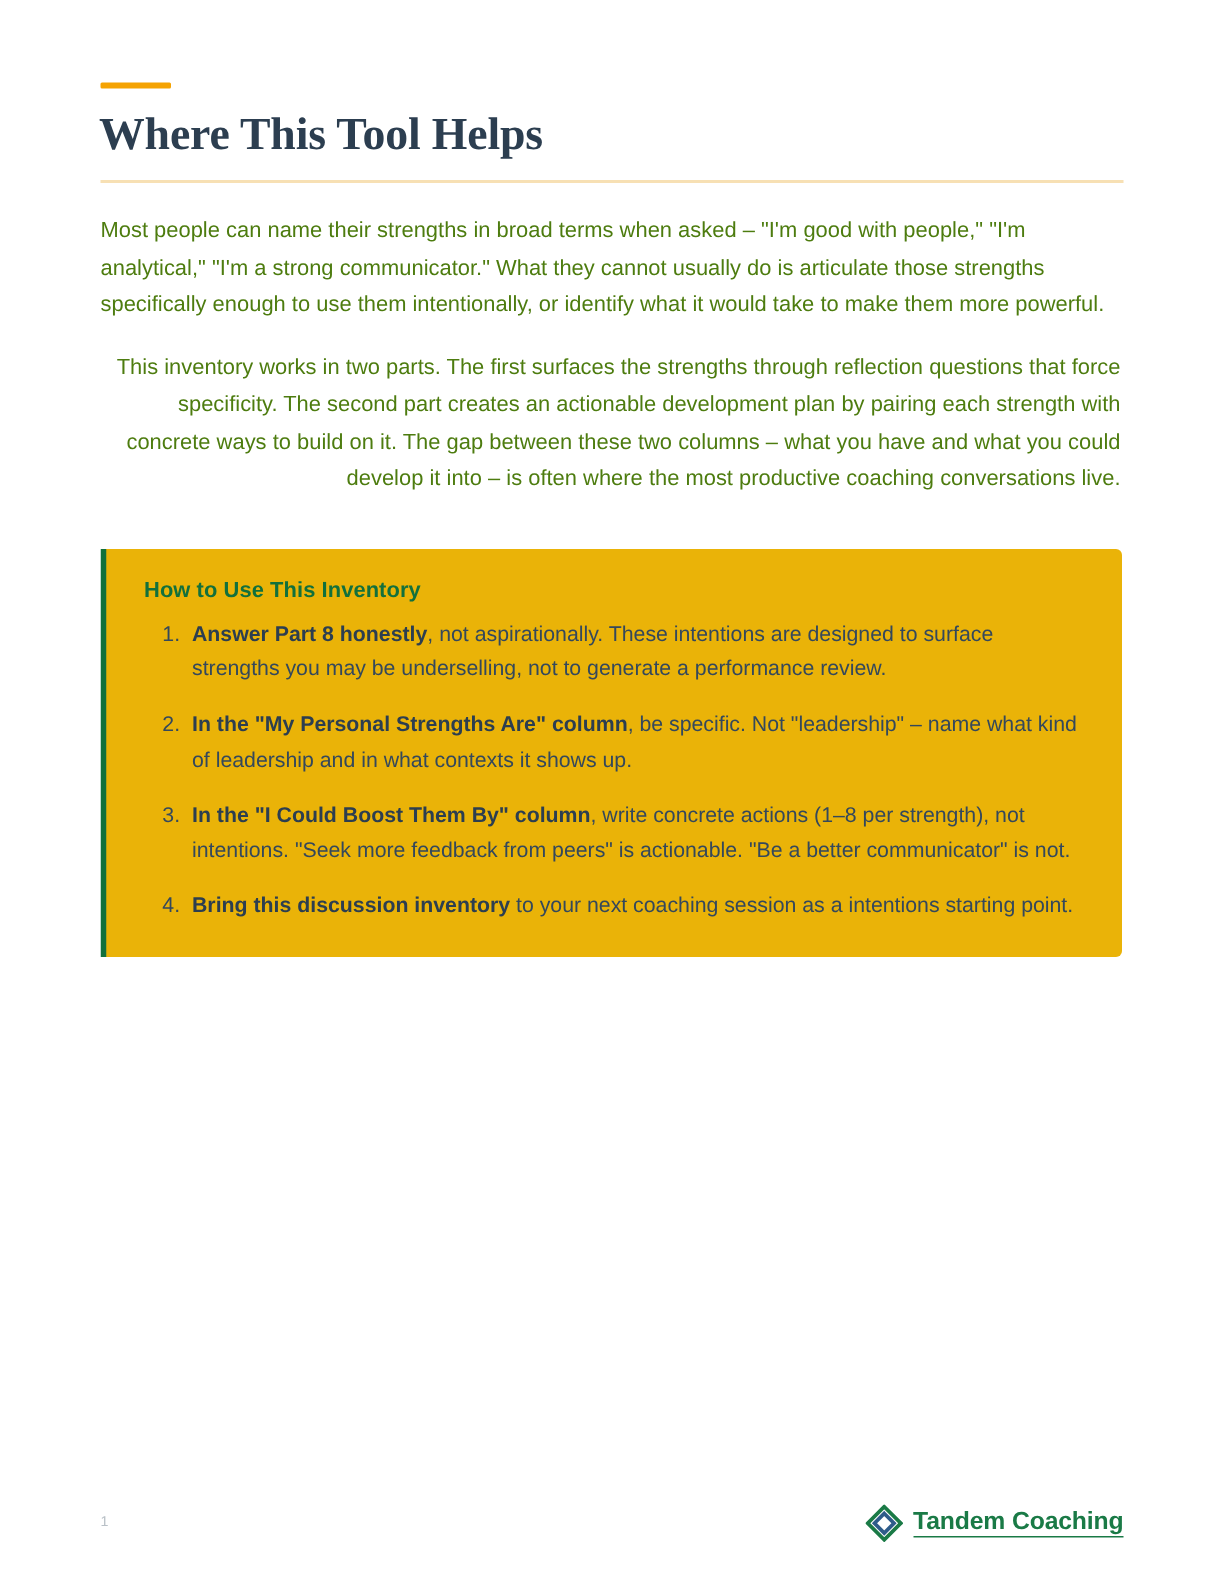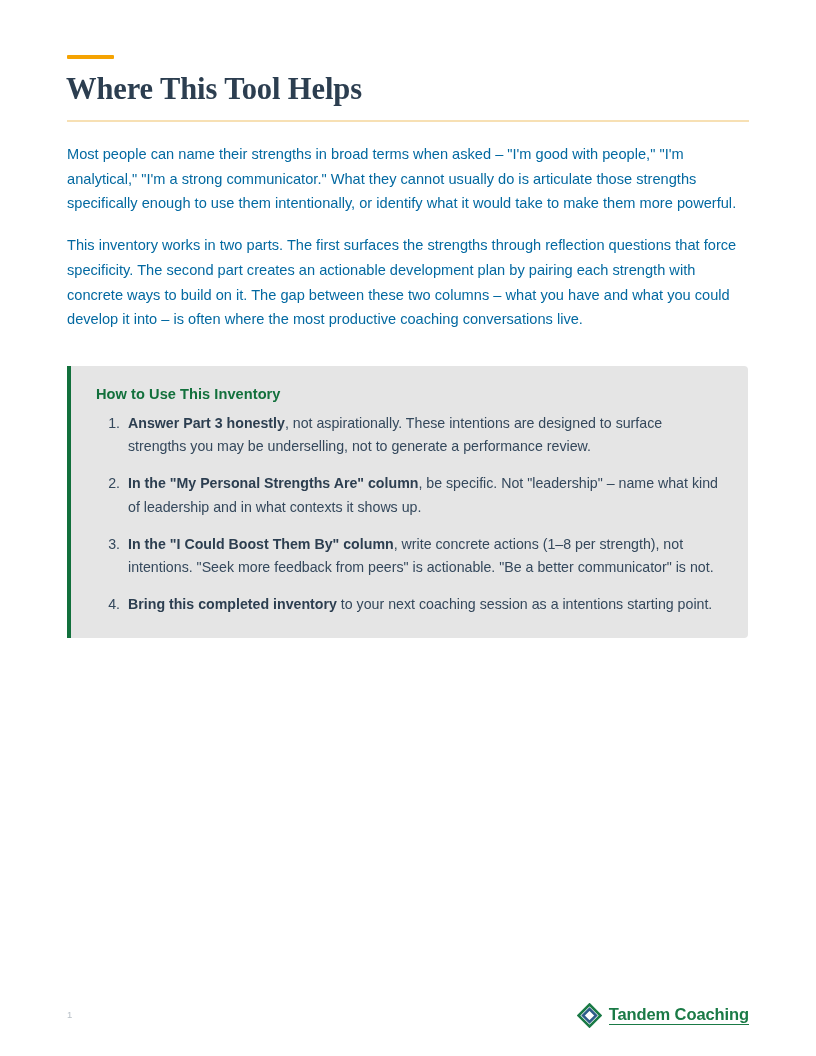--- a/index.html
+++ b/index.html
@@ -57,33 +57,33 @@
   .body-copy {
     position: absolute;
     left: 67px;
     top: 142px;
     width: 680px;
   }
   .body-copy p {
     margin: 0 0 17px 0;
     font-size: 14.6px;
     line-height: 24.7px;
-    color: #0369a1;
+    color: #4d7c0f;
     letter-spacing: 0.01px;
   }
-  .body-copy p:last-child { margin-bottom: 0; }
+  .body-copy p:last-child { margin-bottom: 0; text-align: right; }
 
   
   .callout {
     position: absolute;
     left: 67px;
     top: 366px;
     width: 681px;
     box-sizing: border-box;
-    background: #e5e5e5;
+    background: #eab308;
     border-left: 4px solid #12703C;
     border-radius: 0 4px 4px 0;
     padding: 20px 24px 22px 25px;
   }
   .callout-title {
     margin: 0 0 10px 0;
     font-size: 14.6px;
     font-weight: 700;
     color: #12703C;
     letter-spacing: 0.05px;
@@ -151,30 +151,30 @@
 
   <div class="body-copy">
     <p>Most people can name their strengths in broad terms when asked – "I'm good with people," "I'm analytical," "I'm a strong communicator." What they cannot usually do is articulate those strengths specifically enough to use them intentionally, or identify what it would take to make them more powerful.</p>
     <p>This inventory works in two parts. The first surfaces the strengths through reflection questions that force specificity. The second part creates an actionable development plan by pairing each strength with concrete ways to build on it. The gap between these two columns – what you have and what you could develop it into – is often where the most productive coaching conversations live.</p>
   </div>
 
   <div class="callout">
     <div class="callout-title">How to Use This Inventory</div>
     <ol class="steps">
       <li>
-        <b>Answer Part 3 honestly</b><span>, not aspirationally. These intentions are designed to surface strengths you may be underselling, not to generate a performance review.</span>
+        <b>Answer Part 8 honestly</b><span>, not aspirationally. These intentions are designed to surface strengths you may be underselling, not to generate a performance review.</span>
       </li>
       <li>
         <b>In the "My Personal Strengths Are" column</b><span>, be specific. Not "leadership" – name what kind of leadership and in what contexts it shows up.</span>
       </li>
       <li>
         <b>In the "I Could Boost Them By" column</b><span>, write concrete actions (1–8 per strength), not intentions. "Seek more feedback from peers" is actionable. "Be a better communicator" is not.</span>
       </li>
       <li>
-        <b>Bring this completed inventory</b><span> to your next coaching session as a intentions starting point.</span>
+        <b>Bring this discussion inventory</b><span> to your next coaching session as a intentions starting point.</span>
       </li>
     </ol>
   </div>
 
   <div class="page-number">1</div>
 
   <div class="brand">
     <svg class="brand-mark" viewBox="0 0 50 50">
       <polygon points="25,3 47,25 25,47 3,25" fill="none" stroke="#1A7A46" stroke-width="5"></polygon>
       <polygon points="25,12 38,25 25,38 12,25" fill="none" stroke="#2E5C8A" stroke-width="5"></polygon>

